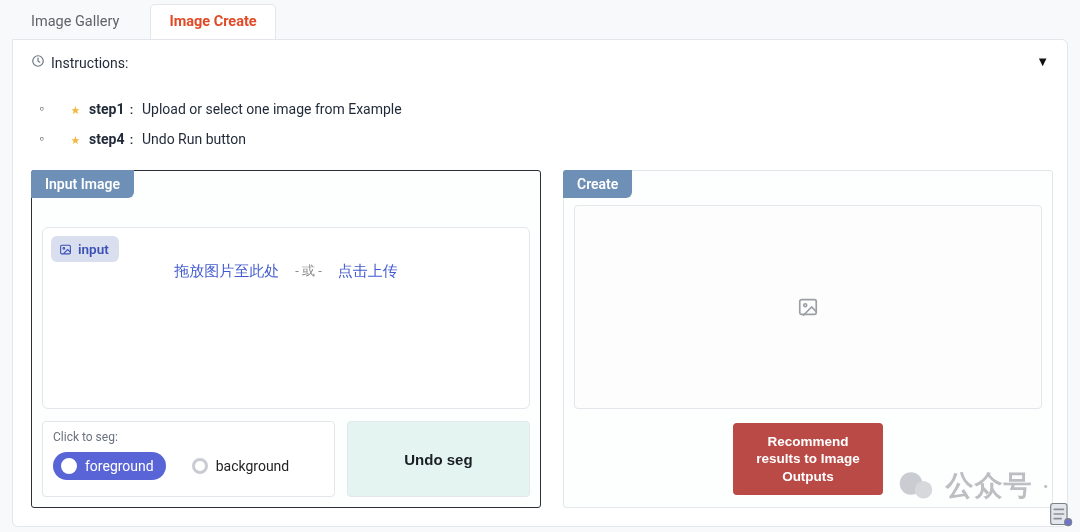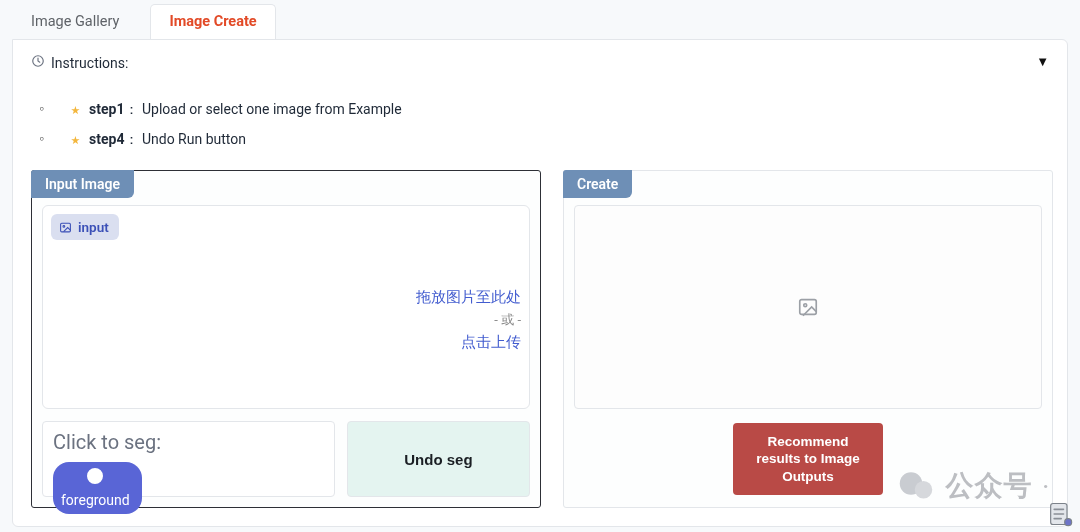--- a/index.html
+++ b/index.html
@@ -133,41 +133,42 @@
     flex-direction:column;
   }
   .upload-wrap{
     flex:1;
     border:1px solid var(--border);
     border-radius:6px;
     padding:8px;
     display:flex;
     flex-direction:column;
     background:#fff;
+    margin-top:22px;
   }
   .chip{
     align-self:flex-start;
     background:var(--chip-bg);
     color:var(--chip-txt);
     font-weight:600;
     font-size:13.5px;
     padding:5px 10px 5px 8px;
     border-radius:6px;
     display:inline-flex;
     align-items:center;
     gap:6px;
   }
   .chip svg{width:13px;height:13px;stroke:var(--chip-txt);}
   .uploader-text{
     flex:1;
     display:flex;
-    flex-direction:column;
-    align-items:flex-end;
+    flex-direction:row;
+    align-items:flex-start;
     justify-content:center;
-    gap:4px;
+    gap:16px;
     color:#425ccf;
     font-size:15px;
     cursor:pointer;
   }
   .uploader-text .sep{color:#888;font-size:13px;}
 
   .seg-row{
     display:flex;
     gap:12px;
     margin-top:12px;
@@ -176,35 +177,35 @@
   .seg-left{
     flex:0 0 60%;
     border:1px solid var(--border);
     border-radius:4px;
     padding:8px 10px 10px;
     display:flex;
     flex-direction:column;
     gap:8px;
     background:#fff;
   }
-  .seg-title{color:#6b7280;font-size:20px;}
+  .seg-title{color:#6b7280;font-size:12px;}
   .radios{display:flex;gap:18px;align-items:center;}
   .radio{
     display:inline-flex;align-items:center;gap:8px;
     padding:6px 12px 6px 8px;
     border-radius:16px;
     cursor:pointer;
     color:#222;
     font-size:14px;
   }
   .radio .dot{
     width:16px;height:16px;border-radius:50%;
     border:3px solid #c9ccd3;background:#fff;
   }
-  .radio.active{background:var(--radio-active);color:#fff;flex-direction:column;}
+  .radio.active{background:var(--radio-active);color:#fff;}
   .radio.active .dot{border-color:#fff;background:#fff;}
 
   .undo{
     flex:1;
     border:1px solid var(--border);
     border-radius:4px;
     background:var(--mint);
     display:flex;align-items:center;justify-content:center;
     font-weight:700;font-size:15px;color:#1b1f24;
     cursor:pointer;
@@ -314,20 +315,24 @@
             </div>
           </div>
 
           <div class="seg-row">
             <div class="seg-left">
               <div class="seg-title">Click to seg:</div>
               <div class="radios">
                 <div class="radio active">
                   <span class="dot"></span>
                   <span>foreground</span>
+                </div>
+                <div class="radio">
+                  <span class="dot"></span>
+                  <span>background</span>
                 </div>
               </div>
             </div>
             <button class="undo">Undo seg</button>
           </div>
         </div>
       </div>
     </div>
 
     <div class="col-right">

